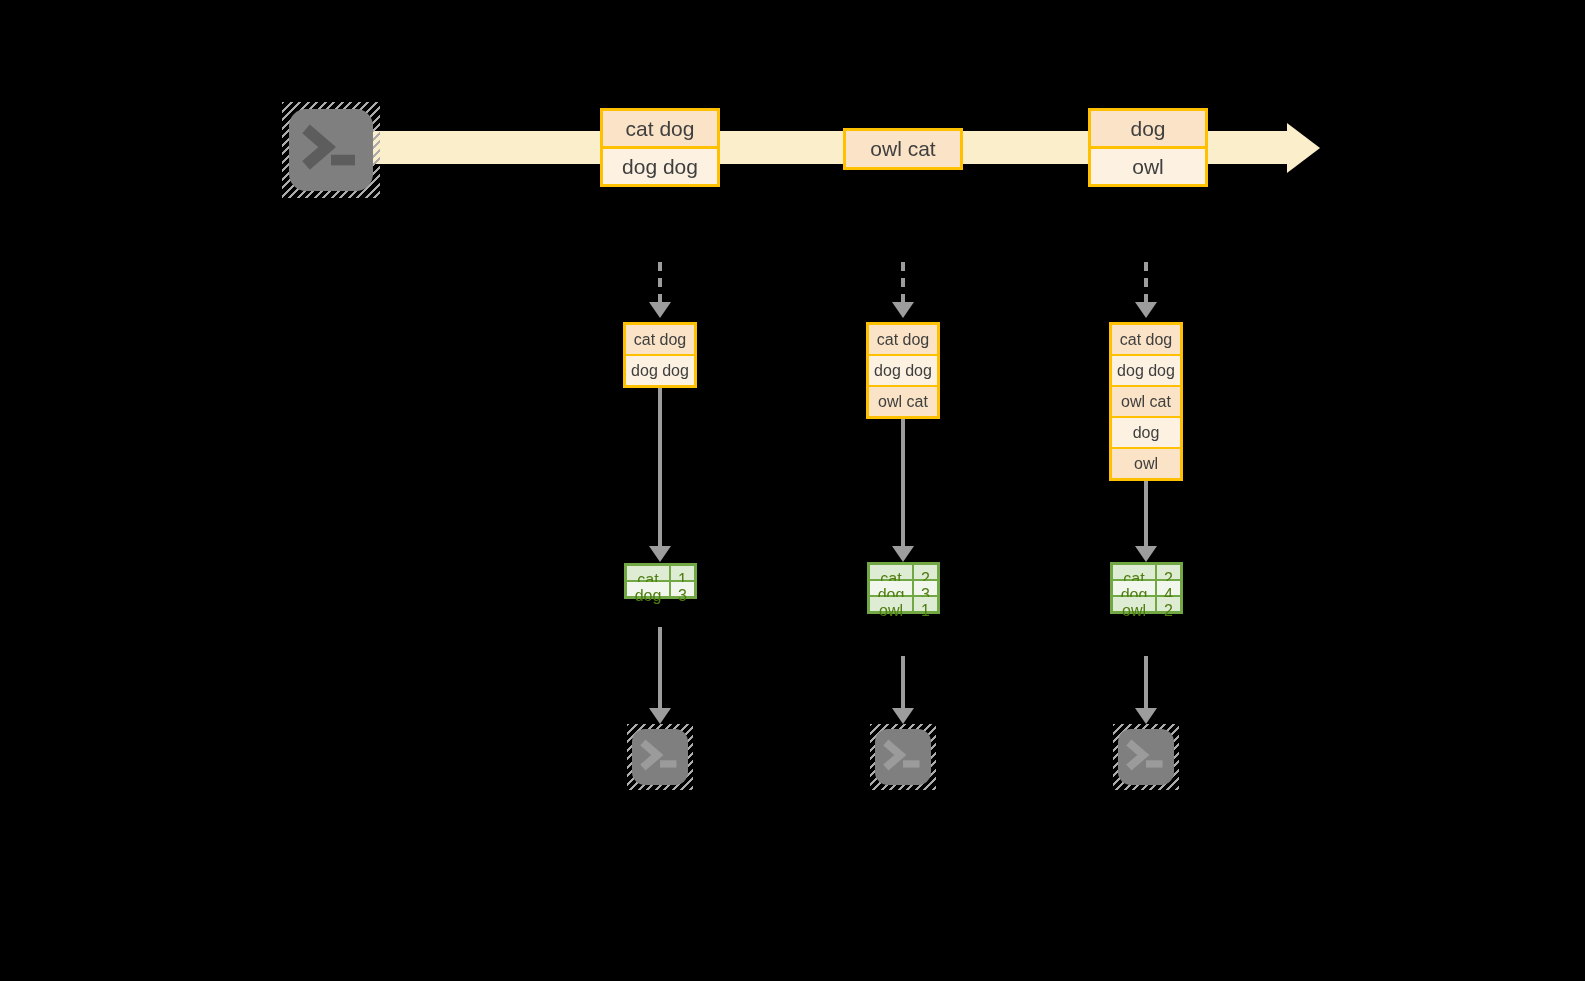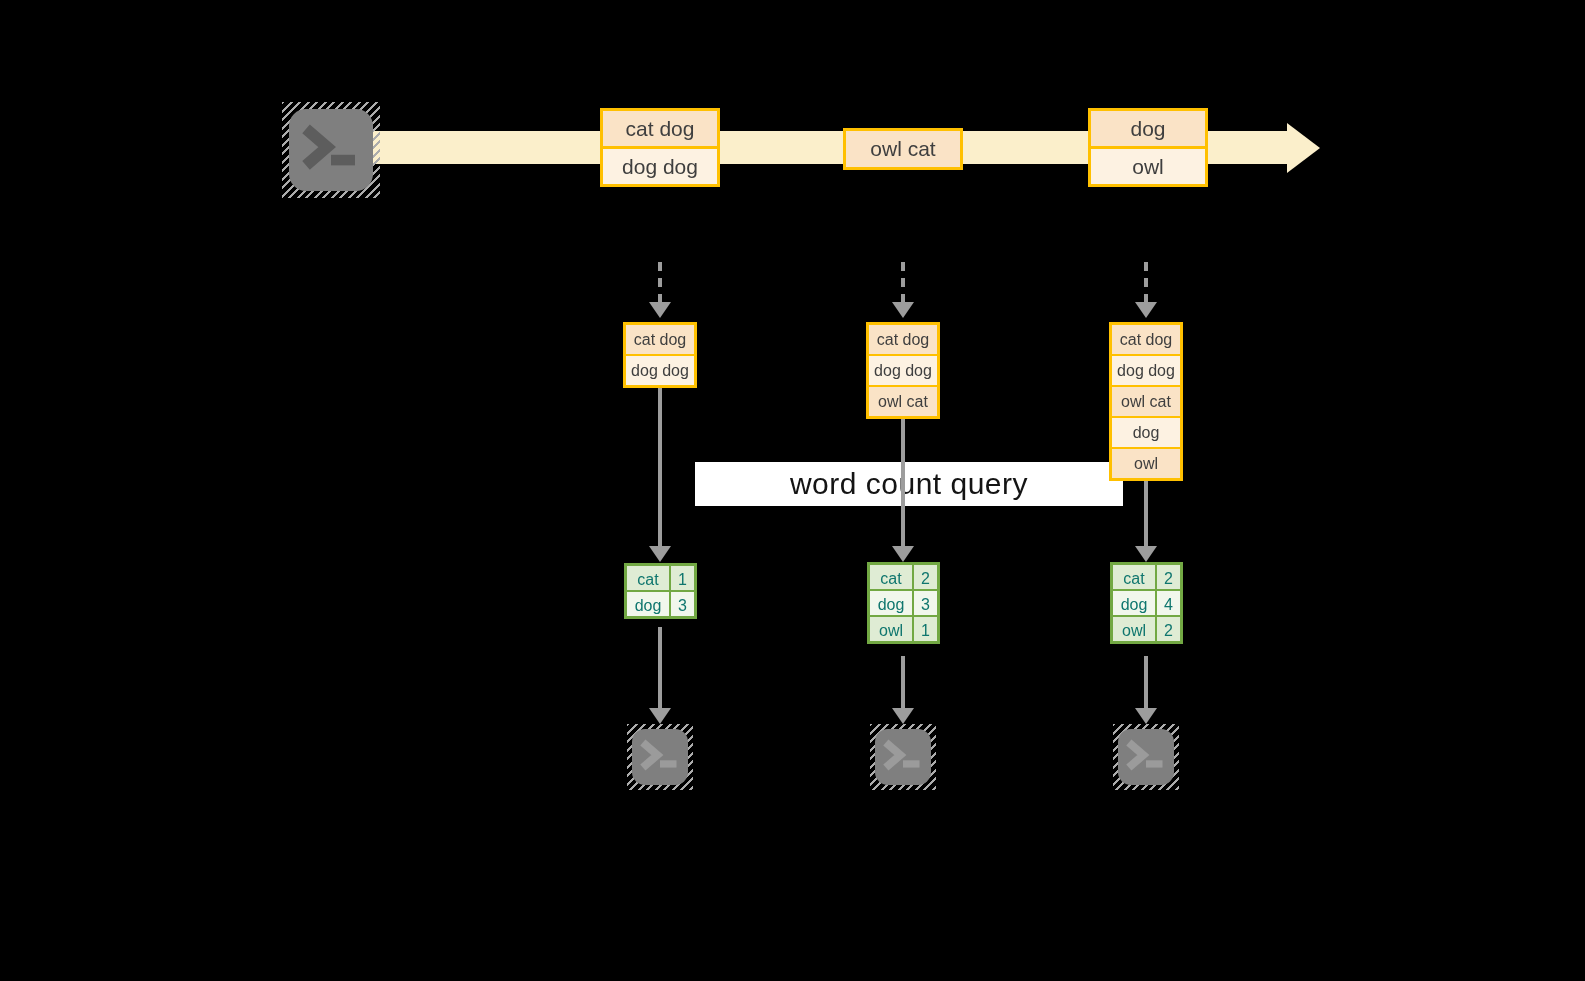--- a/index.html
+++ b/index.html
@@ -20,21 +20,21 @@
   .event-box.single .cell{height:36px;line-height:36px;}
   
   .log-stack{position:absolute;width:68px;border:3px solid #FFC000;background:#FFC000;
     display:flex;flex-direction:column;gap:2px;z-index:3;}
   .log-stack .cell{height:29px;line-height:29px;text-align:center;font-size:16px;color:#3F3F3F;}
   .log-stack .cell:nth-child(odd){background:#FAE3C6;}
   .log-stack .cell:nth-child(even){background:#FDF2E2;}
   
   .count-table{position:absolute;border:3px solid #72A843;background:#72A843;
     display:grid;grid-template-columns:42px 23px;gap:2px;z-index:4;}
-  .count-table .tcell{height:24px;line-height:28px;text-align:center;font-size:16px;color:#0f766e;}
+  .count-table .tcell{height:14px;line-height:28px;text-align:center;font-size:16px;color:#4d7c0f;}
   .count-table .row-dark{background:#DFECD4;}
   .count-table .row-light{background:#F1F7EC;}
   
   .vline{position:absolute;width:4px;margin-left:-2px;background:#9D9D9D;z-index:2;}
   .vline.dashed{background:repeating-linear-gradient(to bottom,#9D9D9D 0 9px,transparent 9px 16px);}
   .ahead{position:absolute;width:0;height:0;margin-left:-11px;z-index:2;
     border-left:11px solid transparent;border-right:11px solid transparent;border-top:16px solid #9D9D9D;}
   
   .query-band{position:absolute;left:695px;top:462px;width:428px;height:44px;background:#FFFFFF;z-index:1;
     display:flex;align-items:center;justify-content:center;}
@@ -89,23 +89,20 @@
     <div class="cell">owl cat</div>
   </div>
   <div class="log-stack" style="left:1109px;top:322px;">
     <div class="cell">cat dog</div>
     <div class="cell">dog dog</div>
     <div class="cell">owl cat</div>
     <div class="cell">dog</div>
     <div class="cell">owl</div>
   </div>
 
-  <div class="query-band">
-    <span>word count query</span>
-  </div>
 
   <div class="vline" style="left:660px;top:388px;height:158px;"></div>
   <div class="ahead" style="left:660px;top:546px;"></div>
   <div class="vline" style="left:903px;top:418px;height:128px;"></div>
   <div class="ahead" style="left:903px;top:546px;"></div>
   <div class="vline" style="left:1146px;top:481px;height:65px;"></div>
   <div class="ahead" style="left:1146px;top:546px;"></div>
 
   <div class="count-table" style="left:624px;top:563px;">
     <div class="tcell row-dark">cat</div>

